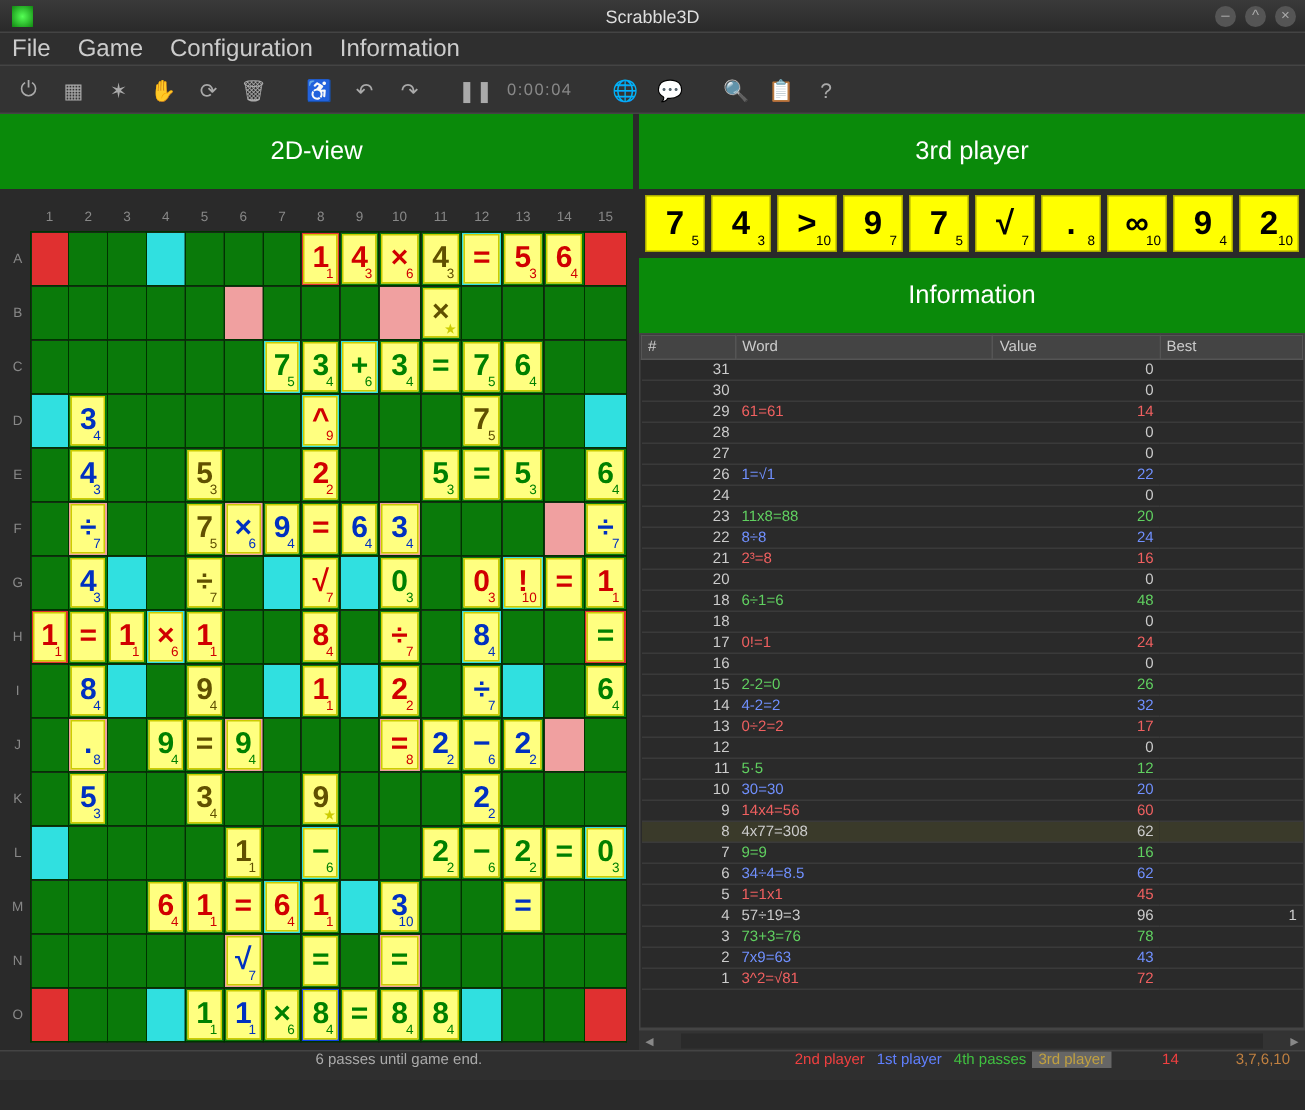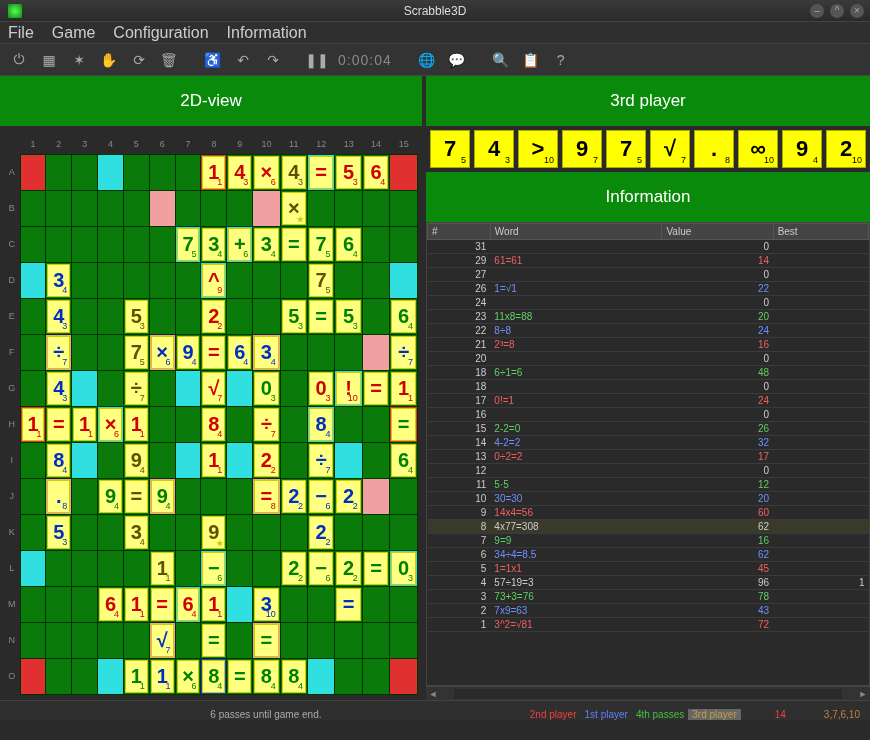--- a/index.html
+++ b/index.html
@@ -7,21 +7,21 @@
 .titlebar{background:linear-gradient(#3a3a3a,#2a2a2a);height:22px;display:flex;align-items:center;justify-content:center;position:relative;border-bottom:1px solid #444}
 .titlebar-icon{position:absolute;left:8px;width:14px;height:14px;background:radial-gradient(circle,#5f5,#181)}
 .titlebar-title{font-size:12px;color:#ddd}
 .titlebar-btns{position:absolute;right:6px;display:flex;gap:6px}
 .tb-btn{width:14px;height:14px;border-radius:50%;background:#555;display:flex;align-items:center;justify-content:center;font-size:10px;color:#aaa;cursor:pointer}
 .menubar{background:#2f2f2f;height:22px;display:flex;align-items:center;padding:0 8px;gap:18px;border-bottom:1px solid #444}
 .menubar span{font-size:16px;color:#ccc;cursor:pointer}
 .toolbar{background:#333;height:32px;display:flex;align-items:center;padding:0 6px;gap:4px;border-bottom:1px solid #444}
 .tool{width:26px;height:26px;display:flex;align-items:center;justify-content:center;border:1px solid transparent;border-radius:3px;cursor:pointer;font-size:14px;color:#aaa}
 .tool-sep{width:10px}
-.tool-counter{font-size:14px;color:#888;letter-spacing:1px;padding:0 4px}
+.tool-counter{font-size:11px;color:#888;letter-spacing:1px;padding:0 4px}
 .main{display:flex;height:624px}
 .left{width:620px;display:flex;flex-direction:column}
 .right{flex:1;display:flex;flex-direction:column;padding-left:4px}
 .green-hdr{background:#0a8a0a;color:#fff;font-size:17px;text-align:center;padding:15px 0}
 .board-wrap{flex:1;display:flex;align-items:flex-start;justify-content:center;padding:8px 4px}
 .board{border-collapse:collapse}
 .board td{width:36px;height:36px;border:1px solid #003300;position:relative;font-size:18px;font-weight:bold;text-align:center;vertical-align:middle}
 .coord{width:20px!important;height:20px!important;font-size:9px!important;font-weight:normal!important;color:#888;background:#2a2a2a;border:none!important}
 .bg-g{background:#0a7a0a}
 .bg-r{background:#e03030}
@@ -43,21 +43,21 @@
 .info-table th{background:#444;color:#ccc;padding:2px 4px;text-align:left;border:1px solid #555;font-weight:normal}
 .info-table td{padding:1px 4px;border-bottom:1px solid #3a3a3a;color:#ccc}
 .info-table tr.hl td{background:#3a3a2a}
 .info-table td.v{text-align:right}
 .scrollbar{height:14px;background:#333;border-top:1px solid #444;display:flex;align-items:center}
 .scrollbar .track{flex:1;height:10px;background:#2a2a2a;margin:0 14px;position:relative}
 .scrollbar .arrow{width:14px;text-align:center;font-size:9px;color:#888}
 .tabs{display:flex;background:#333;border-top:1px solid #444}
 .tab{padding:3px 10px;font-size:10px;color:#aaa;border-right:1px solid #444;cursor:pointer}
 .tab.active{background:#444;color:#fff}
-.statusbar{height:20px;background:#2f2f2f;border-top:1px solid #444;display:flex;align-items:flex-end;font-size:10px;padding:0 6px}
+.statusbar{height:20px;background:#2f2f2f;border-top:1px solid #444;display:flex;align-items:flex-start;font-size:10px;padding:0 6px}
 .statusbar .msg{flex:1;text-align:center;color:#aaa}
 .statusbar .pl{padding:0 4px}
 .pl-red{color:#f04040}
 .pl-blue{color:#6080ff}
 .pl-green{color:#40c040}
 .pl-dark{color:#c0a040;background:#666;padding:1px 3px}
 </style>
 </head>
 <body>
 
@@ -915,23 +915,35 @@
               <th>Value</th>
               <th>Best</th>
             </tr>
             <tr class="">
               <td class="v">31</td>
               <td></td>
               <td class="v">0</td>
               <td class="v"></td>
             </tr>
             <tr class="">
+              <td class="v">30</td>
+              <td></td>
+              <td class="v">0</td>
+              <td class="v"></td>
+            </tr>
+            <tr class="">
               <td class="v">29</td>
               <td style="color:#f06060">61=61</td>
               <td class="v" style="color:#f06060">14</td>
+              <td class="v"></td>
+            </tr>
+            <tr class="">
+              <td class="v">28</td>
+              <td></td>
+              <td class="v">0</td>
               <td class="v"></td>
             </tr>
             <tr class="">
               <td class="v">27</td>
               <td></td>
               <td class="v">0</td>
               <td class="v"></td>
             </tr>
             <tr class="">
               <td class="v">26</td>

